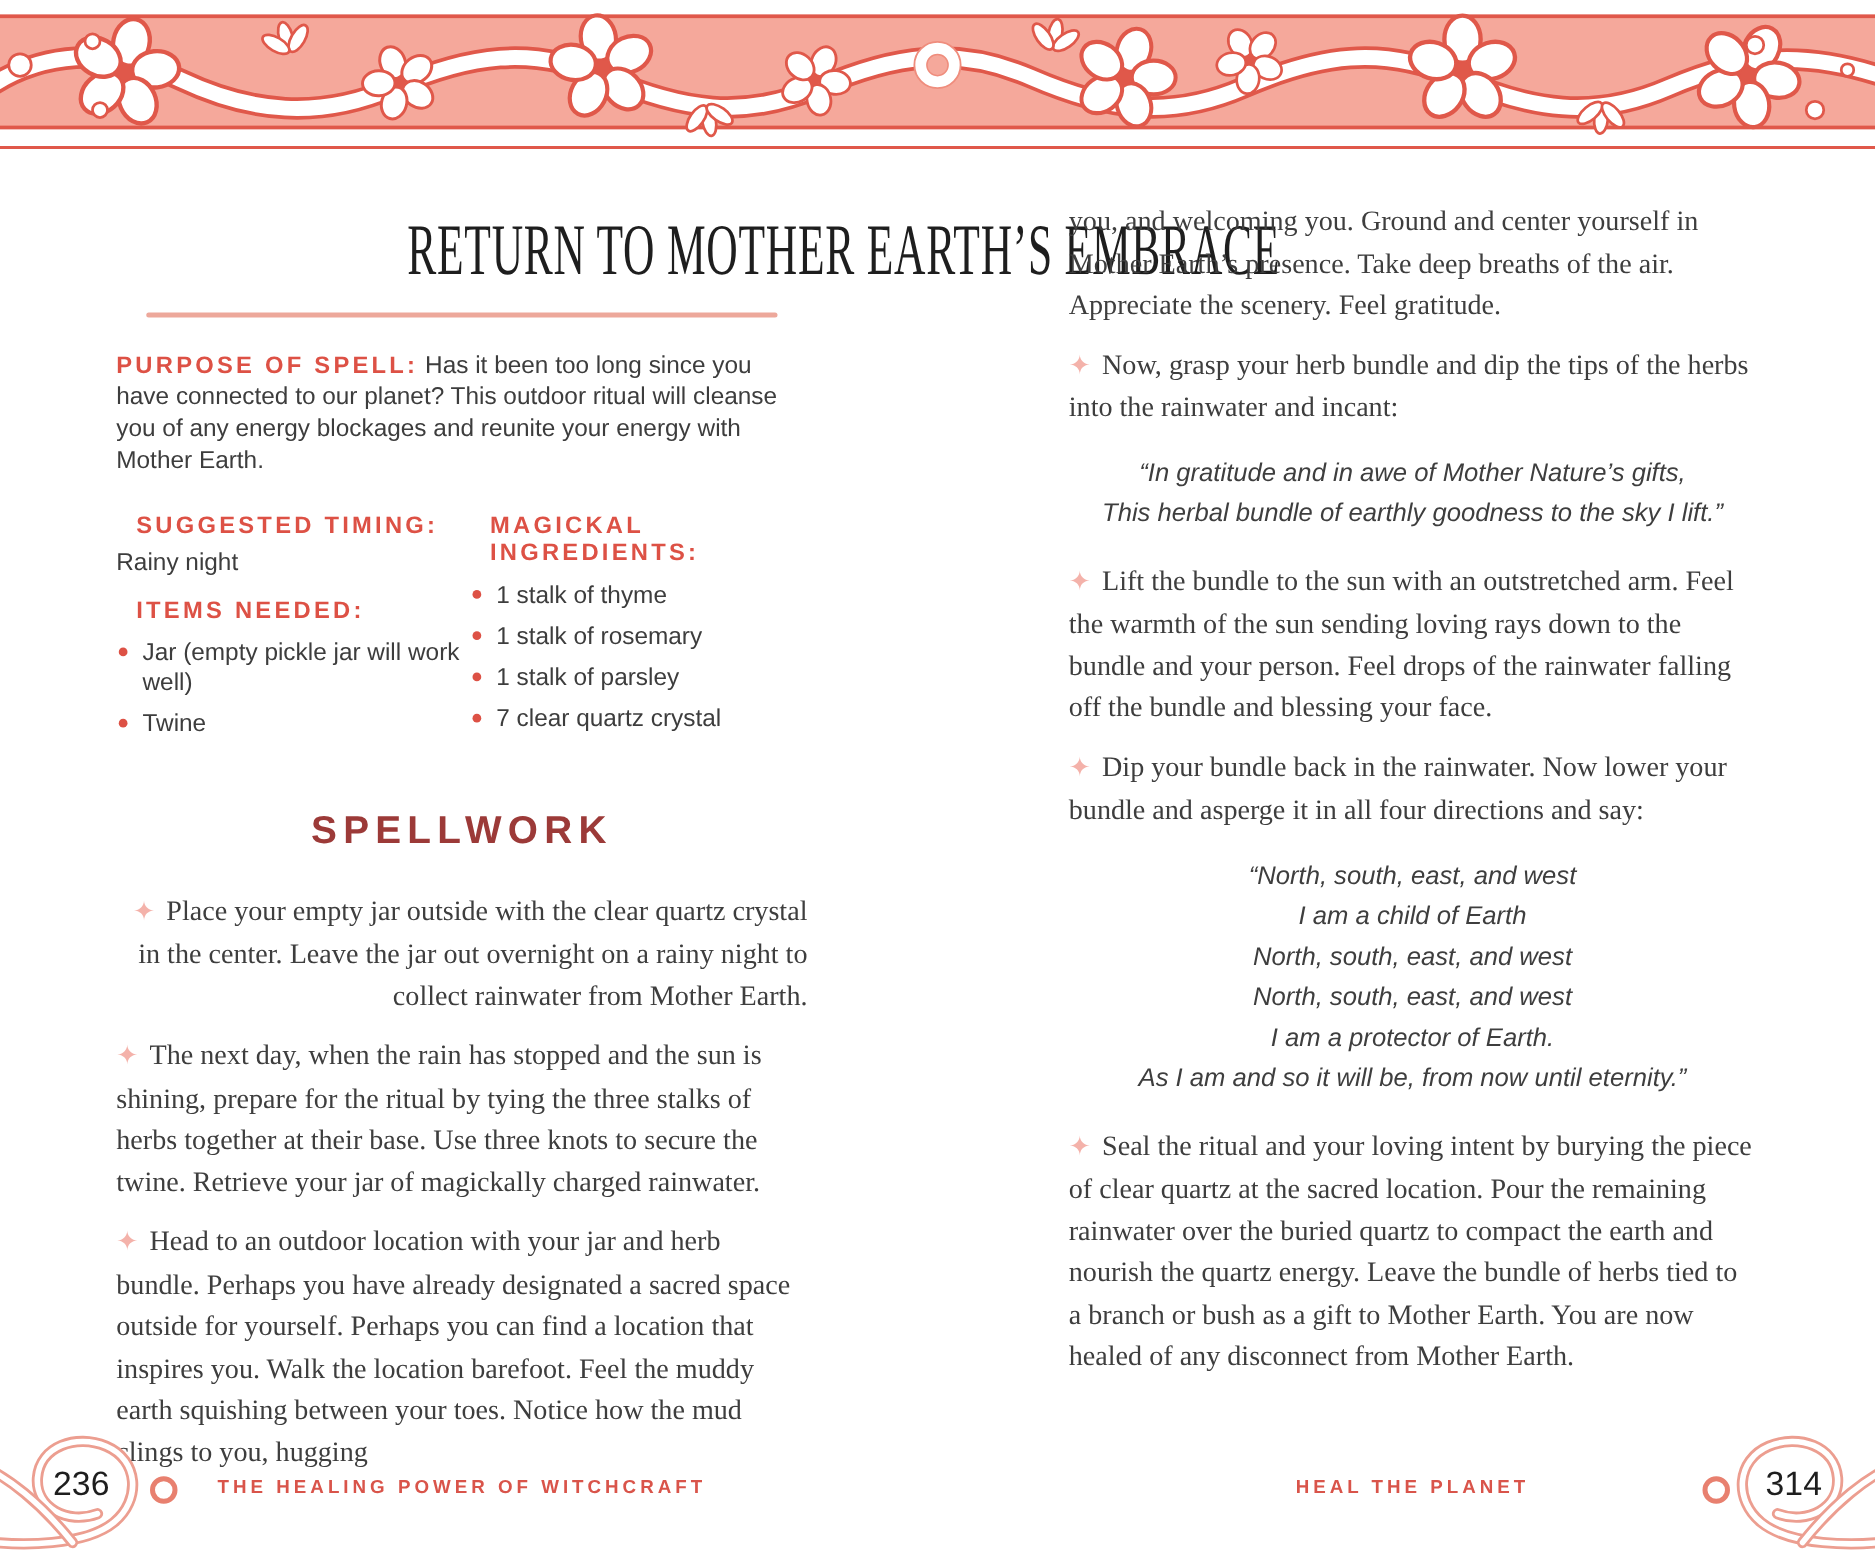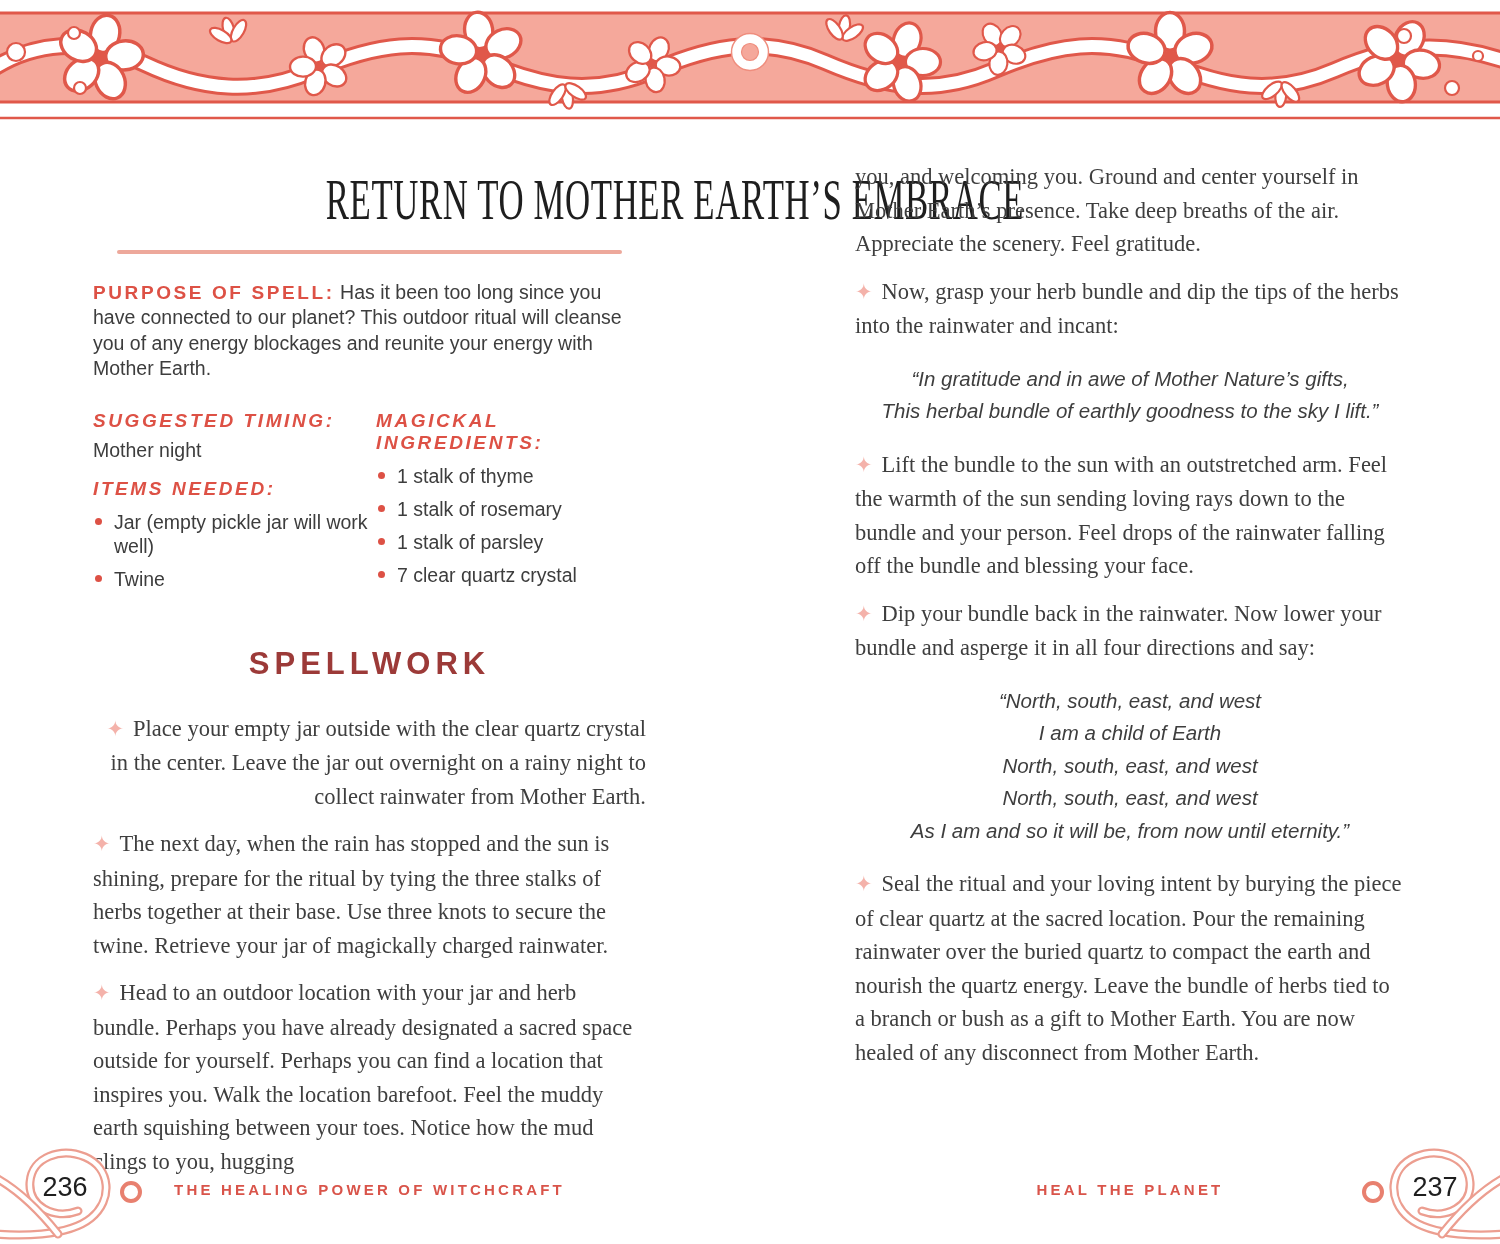--- a/index.html
+++ b/index.html
@@ -20,21 +20,21 @@
       font-family:"Liberation Serif",serif;font-weight:400;font-size:58px;color:#1e1e1e;
       letter-spacing:1px;}
   .title-rule{width:505px;height:3.5px;background:#eda89b;border-radius:2px;margin:20px auto 0;}
 
   
   .label{color:#dd5145;font-weight:700;font-size:19px;letter-spacing:2.6px;}
   .lead{margin:26px 0 12px;font-size:19.5px;line-height:25.5px;color:#3d3d3d;}
   .lead .label{font-size:19px;}
 
   .cols{display:grid;grid-template-columns:283px 1fr;margin-top:28px;}
-  .col .label{display:block;margin:0 0 6px;font-style:italic;}
+  .col .label{display:block;margin:0 16px 6px;}
   .plain{font-size:19.5px;line-height:24px;color:#3d3d3d;}
   .mt{margin-top:16px !important;display:block;}
   ul.dotlist{list-style:none;margin:10px 0 0;padding:0;}
   ul.dotlist li{display:flex;margin:0 0 9px;font-size:19.5px;line-height:24px;color:#3d3d3d;}
   ul.dotlist .dot{flex:0 0 7px;width:7px;height:7px;border-radius:50%;background:#dd5145;
       margin:8px 12px 0 2px;}
 
   h2.spellwork{margin:46px 0 0;text-align:center;font-size:31px;font-weight:700;
       letter-spacing:5px;color:#9c3a38;}
 
@@ -131,21 +131,21 @@
 
 <div class="page-col page-left">
   <h1 class="title"><span class="condense">RETURN TO MOTHER EARTH’S EMBRACE</span></h1>
   <div class="title-rule"></div>
 
   <p class="lead"><span class="label">PURPOSE OF SPELL:</span> <span>Has it been too long since you have connected to our planet? This outdoor ritual will cleanse you of any energy blockages and reunite your energy with Mother Earth.</span></p>
 
   <div class="cols">
     <div class="col">
       <span class="label">SUGGESTED TIMING:</span>
-      <div class="plain">Mother night</div>
+      <div class="plain">Rainy night</div>
       <span class="label mt">ITEMS NEEDED:</span>
       <ul class="dotlist">
         <li>
             <span class="dot"></span>
             <span>Jar (empty pickle jar will work well)</span>
           </li>
         <li>
             <span class="dot"></span>
             <span>Twine</span>
           </li>
@@ -192,20 +192,21 @@
   </div>
 
   <p class="step"><span class="sparkle">✦</span><span>Lift the bundle to the sun with an outstretched arm. Feel the warmth of the sun sending loving rays down to the bundle and your person. Feel drops of the rainwater falling off the bundle and blessing your face.</span></p>
   <p class="step"><span class="sparkle">✦</span><span>Dip your bundle back in the rainwater. Now lower your bundle and asperge it in all four directions and say:</span></p>
 
   <div class="verse">
     <div>“North, south, east, and west</div>
     <div>I am a child of Earth</div>
     <div>North, south, east, and west</div>
     <div>North, south, east, and west</div>
+    <div>I am a protector of Earth.</div>
     <div>As I am and so it will be, from now until eternity.”</div>
   </div>
 
   <p class="step"><span class="sparkle">✦</span><span>Seal the ritual and your loving intent by burying the piece of clear quartz at the sacred location. Pour the remaining rainwater over the buried quartz to compact the earth and nourish the quartz energy. Leave the bundle of herbs tied to a branch or bush as a gift to Mother Earth. You are now healed of any disconnect from Mother Earth.</span></p>
 </div>
 
 <svg class="swirl left" viewBox="0 0 130 100" xmlns="http://www.w3.org/2000/svg">
   <g fill="none" stroke-linecap="round">
     <path d="M -15 90 C 25 96, 75 94, 97 76 C 119 58, 117 26, 91 15 C 67 5, 38 15, 36 40 C 34 64, 60 78, 84 69" stroke="#ec9e90" stroke-width="9"></path>
     <path d="M -15 90 C 25 96, 75 94, 97 76 C 119 58, 117 26, 91 15 C 67 5, 38 15, 36 40 C 34 64, 60 78, 84 69" stroke="#ffffff" stroke-width="4.5"></path>
@@ -216,17 +217,17 @@
 <svg class="swirl right" viewBox="0 0 130 100" xmlns="http://www.w3.org/2000/svg">
   <g fill="none" stroke-linecap="round">
     <path d="M -15 90 C 25 96, 75 94, 97 76 C 119 58, 117 26, 91 15 C 67 5, 38 15, 36 40 C 34 64, 60 78, 84 69" stroke="#ec9e90" stroke-width="9"></path>
     <path d="M -15 90 C 25 96, 75 94, 97 76 C 119 58, 117 26, 91 15 C 67 5, 38 15, 36 40 C 34 64, 60 78, 84 69" stroke="#ffffff" stroke-width="4.5"></path>
     <path d="M -15 28 C 12 38, 40 62, 64 92" stroke="#ec9e90" stroke-width="9"></path>
     <path d="M -15 28 C 12 38, 40 62, 64 92" stroke="#ffffff" stroke-width="4.5"></path>
   </g>
 </svg>
 
 <div class="page-num left">236</div>
-<div class="page-num right">237</div>
+<div class="page-num right">314</div>
 <div class="ring left"></div>
 <div class="ring right"></div>
 <div class="footer-text left">THE HEALING POWER OF WITCHCRAFT</div>
 <div class="footer-text right">HEAL THE PLANET</div>
 
 </body></html>

